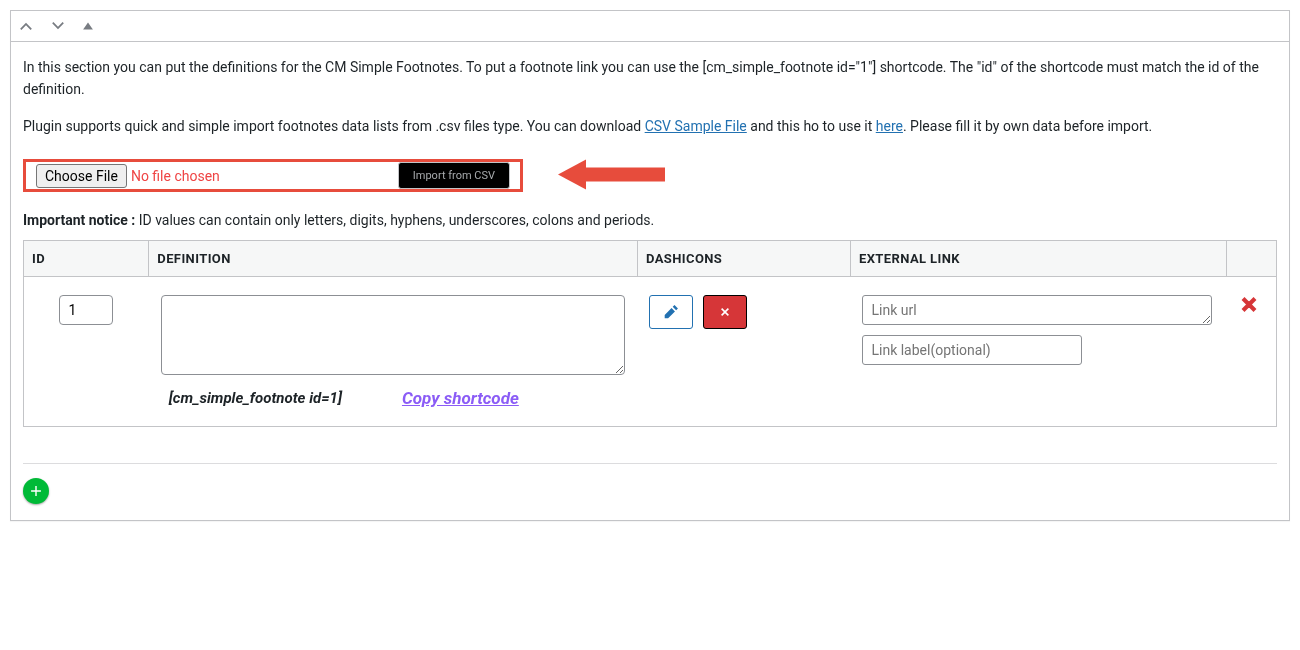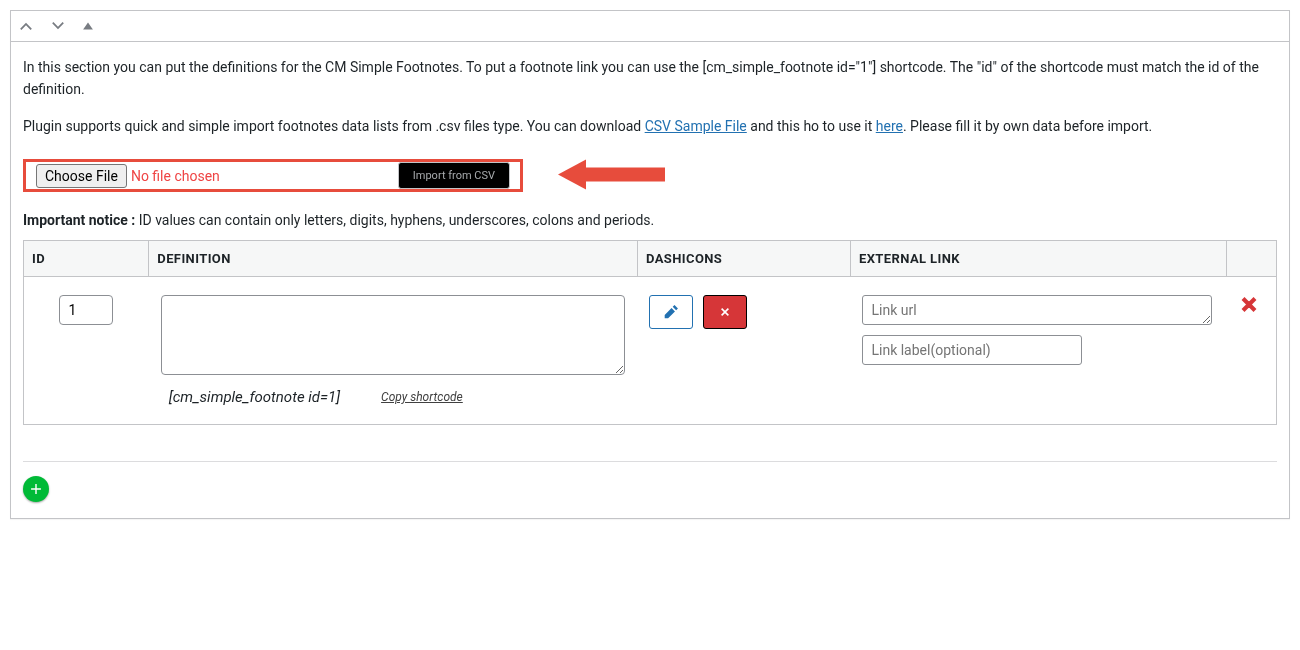--- a/index.html
+++ b/index.html
@@ -147,36 +147,36 @@
       border-radius: 4px;
       padding: 6px;
       font-size: 14px;
       font-family: inherit;
       resize: both;
       background: #fff;
     }
     .shortcode-row {
       display: flex;
       align-items: center;
-      gap: 32px;
+      gap: 60px;
       margin-top: 10px;
+      font-weight: bold;
     }
     .shortcode-text {
       font-style: italic;
       font-size: 15px;
       color: #1d2327;
       padding-left: 8px;
     }
     .copy-link {
-      color: #404040;
+      color: #8b5cf6;
       font-style: italic;
       text-decoration: underline;
-      font-size: 12px;
-      cursor: pointer;
-      margin-left: 9px;
+      font-size: 17px;
+      cursor: pointer;
     }
     .dash-btns {
       display: flex;
       gap: 10px;
     }
     .edit-btn {
       width: 44px;
       height: 34px;
       background: #fff;
       border: 1px solid #2271b1;

